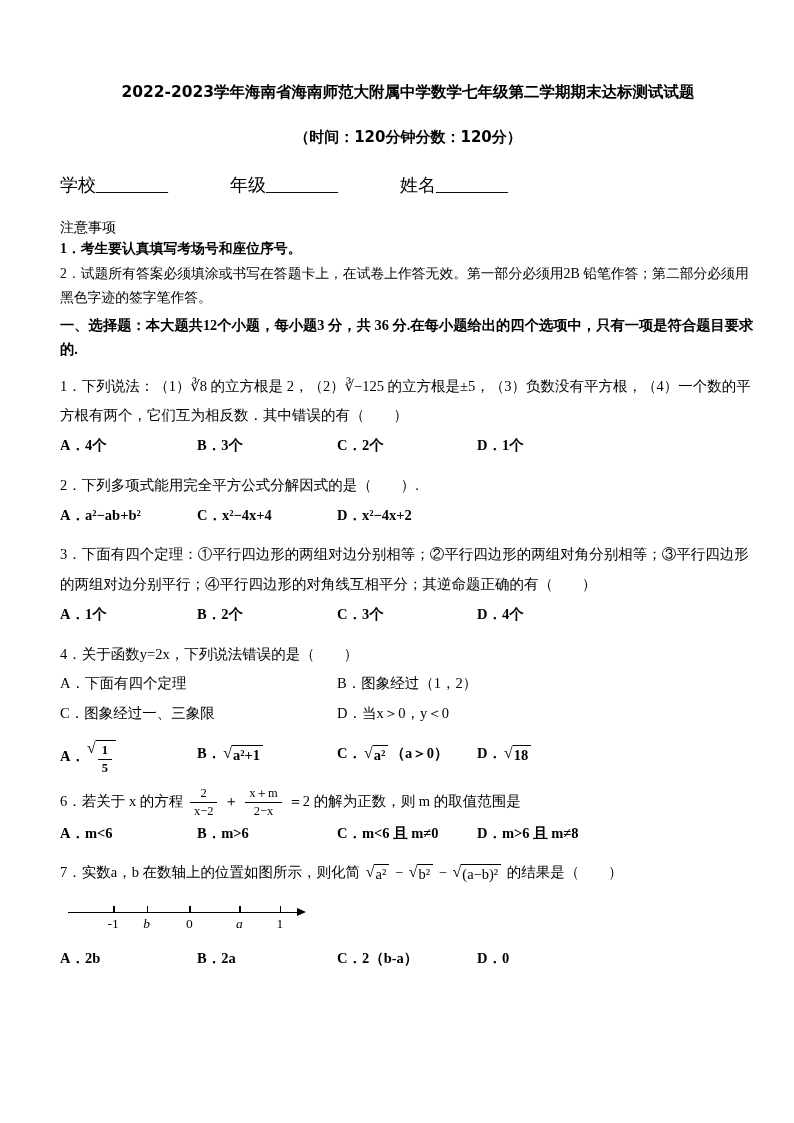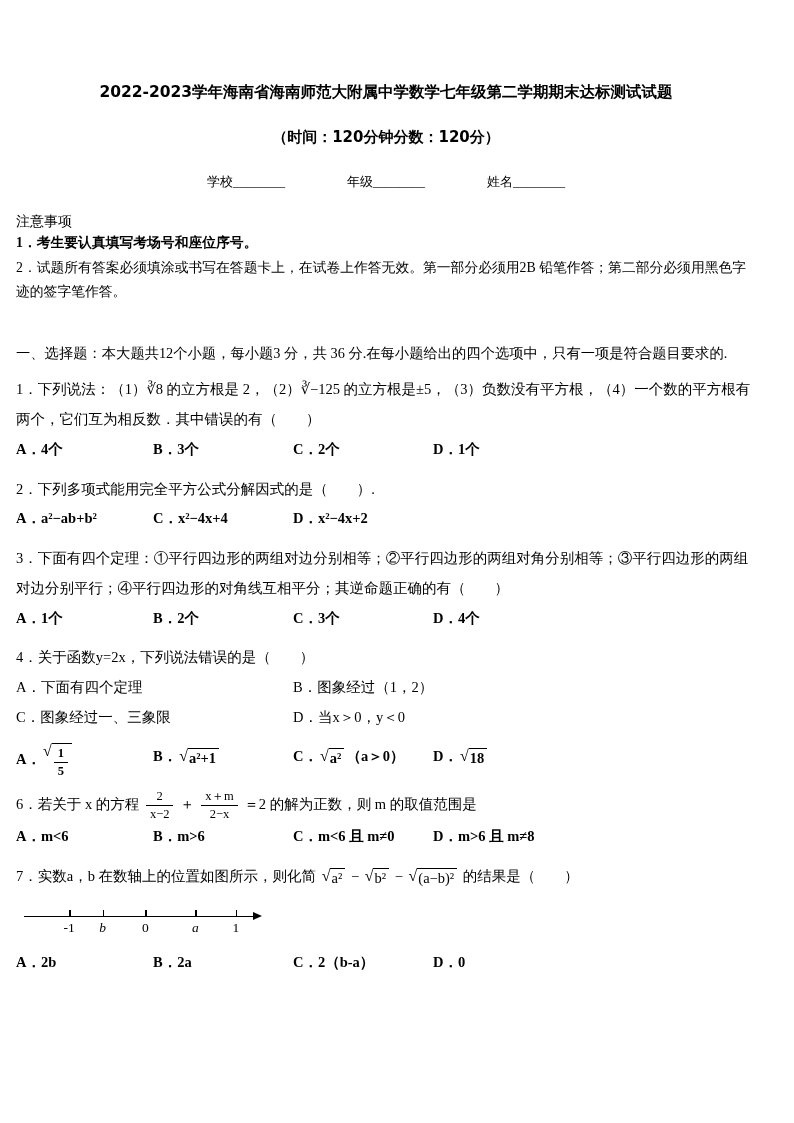--- a/index.html
+++ b/index.html
@@ -1,31 +1,31 @@
 <!DOCTYPE html>
 <html><head>
 <meta charset="utf-8">
 <style>
   * { margin:0; padding:0; box-sizing:border-box; }
   html, body { background:#ffffff; color:#000; }
   body { width:794px; font-family:"Liberation Serif","DejaVu Serif",serif; font-size:14.5px; }
-  .page { width:794px; min-height:1123px; background:#fff; padding:82px 38px 40px 16px; }
+  .page { width:794px; min-height:1123px; background:#fff; padding:82px 38px 40px 60px; }
 
   .title { font-family:"DejaVu Sans","Liberation Sans",sans-serif; font-weight:bold;
            font-size:15.5px; text-align:center; line-height:1.4; }
   .subtitle { display:flex; justify-content:center; margin-top:24px;
               font-family:"DejaVu Sans","Liberation Sans",sans-serif; font-weight:bold; font-size:15px; }
-  .form-row { display:flex; justify-content:center; gap:62px; margin-top:26px; font-size:13px; }
+  .form-row { display:flex; gap:62px; margin-top:26px; font-size:18px; }
 
   .notice { margin-top:22px; }
   .notice-heading { font-weight:normal; font-size:14px; }
   .notice-item { font-size:13.8px; line-height:1.8; }
   .bold { font-weight:bold; }
 
-  .section-heading { margin-top:36px; font-weight:normal; font-size:14.3px; line-height:1.7; }
+  .section-heading { margin-top:2px; font-weight:bold; font-size:14.3px; line-height:1.7; }
 
   .question { margin-top:10px; }
   .q-text { line-height:2.05; }
   .opts { display:grid; line-height:2.05; margin:0 0 2px 0; }
   .opts4 { grid-template-columns:137px 140px 140px 1fr;font-weight:bold; }
   .opts2 { grid-template-columns:277px 1fr; }
 
   
   .frac { display:inline-block; text-align:center; vertical-align:middle;
           font-size:12.5px; line-height:1.2; margin:0 3px; }

